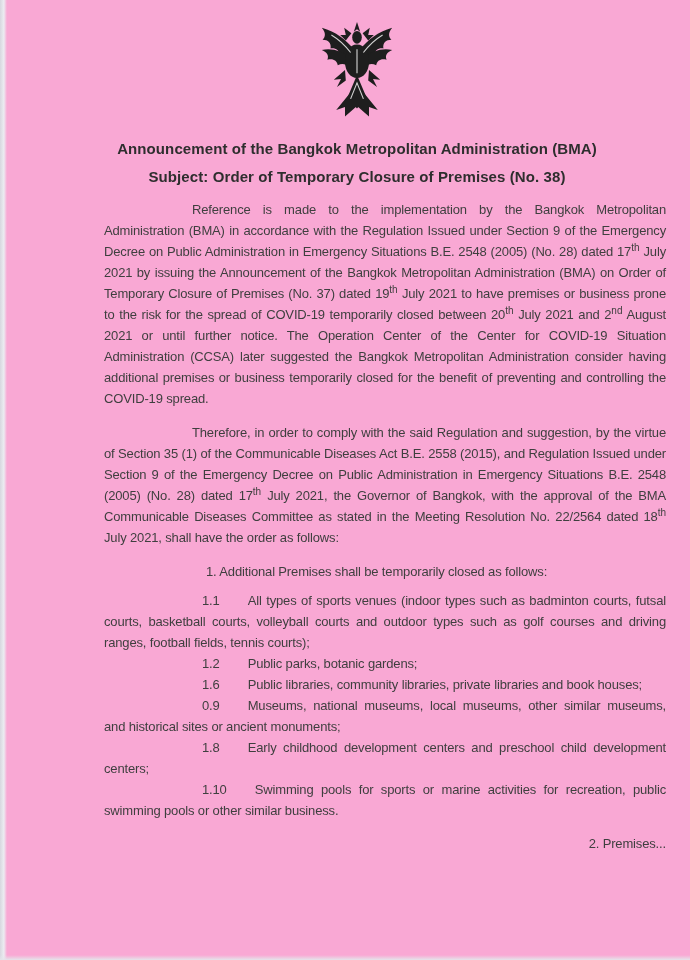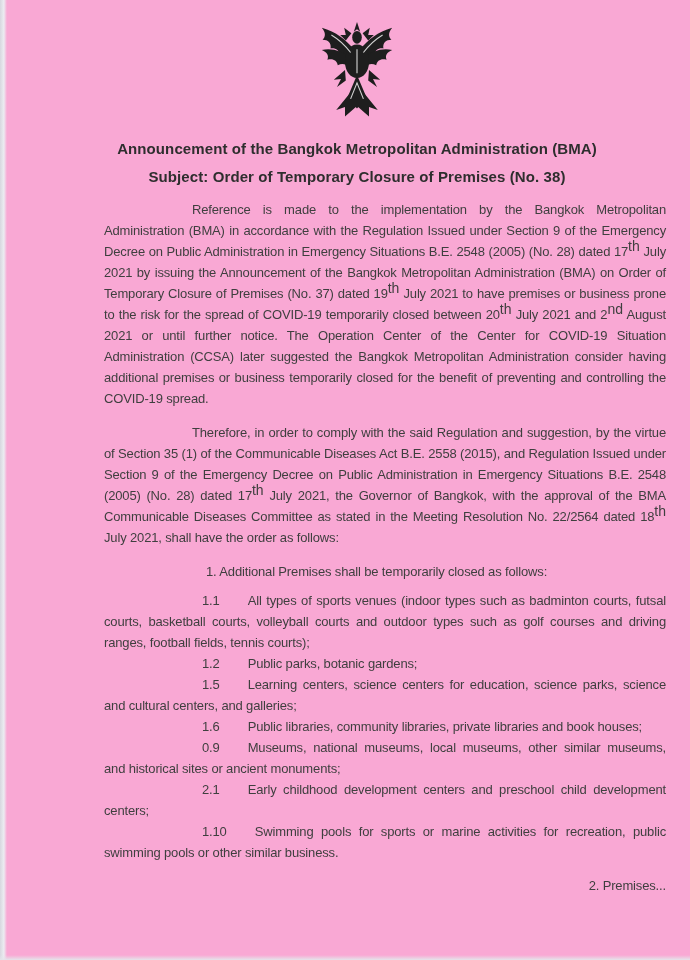--- a/index.html
+++ b/index.html
@@ -36,21 +36,21 @@
     margin: 13px 36px 0 92px;
     font-size: 13px;
     line-height: 21px;
     letter-spacing: -0.15px;
     text-align: justify;
   }
   .para { margin: 0 0 13px 0; text-indent: 88px; }
   .order-heading { margin: 8px; text-indent: 94px; }
   .item { margin: 0; text-indent: 98px; }
   .item .num { margin-right: 28px; }
-  sup.ord { font-size: 14px; line-height: 0; vertical-align: super; letter-spacing: 0; }
+  sup.ord { font-size: 10px; line-height: 0; vertical-align: super; letter-spacing: 0; }
   .continuation { margin: 12px 0 0 0; text-indent: 0; text-align: right; }
 </style>
 </head>
 <body>
 
 <div class="page">
   <div class="edge-left"></div>
   <div class="edge-right"></div>
   <div class="edge-bottom"></div>
 
@@ -83,21 +83,20 @@
   <h1 class="doc-title">Announcement of the Bangkok Metropolitan Administration (BMA)</h1>
   <h2 class="doc-subject">Subject: Order of Temporary Closure of Premises (No. 38)</h2>
 
   <div class="content">
     <p class="para"><span>Reference is made to the implementation by the Bangkok Metropolitan Administration (BMA) in accordance with the Regulation Issued under Section 9 of the Emergency Decree on Public Administration in Emergency Situations B.E. 2548 (2005) (No. 28) dated 17</span><sup class="ord">th</sup><span> July 2021 by issuing the Announcement of the Bangkok Metropolitan Administration (BMA) on Order of Temporary Closure of Premises (No. 37) dated 19</span><sup class="ord">th</sup><span> July 2021 to have premises or business prone to the risk for the spread of COVID-19 temporarily closed between 20</span><sup class="ord">th</sup><span> July 2021 and 2</span><sup class="ord">nd</sup><span> August 2021 or until further notice. The Operation Center of the Center for COVID-19 Situation Administration (CCSA) later suggested the Bangkok Metropolitan Administration consider having additional premises or business temporarily closed for the benefit of preventing and controlling the COVID-19 spread.</span></p>
     <p class="para"><span>Therefore, in order to comply with the said Regulation and suggestion, by the virtue of Section 35 (1) of the Communicable Diseases Act B.E. 2558 (2015), and Regulation Issued under Section 9 of the Emergency Decree on Public Administration in Emergency Situations B.E. 2548 (2005) (No. 28) dated 17</span><sup class="ord">th</sup><span> July 2021, the Governor of Bangkok, with the approval of the BMA Communicable Diseases Committee as stated in the Meeting Resolution No. 22/2564 dated 18</span><sup class="ord">th</sup><span> July 2021, shall have the order as follows:</span></p>
     <p class="order-heading">1. Additional Premises shall be temporarily closed as follows:</p>
     <div>
         <p class="item"><span class="num">1.1</span><span>All types of sports venues (indoor types such as badminton courts, futsal courts, basketball courts, volleyball courts and outdoor types such as golf courses and driving ranges, football fields, tennis courts);</span></p>
         <p class="item"><span class="num">1.2</span><span>Public parks, botanic gardens;</span></p>
-        <p class="item"><span class="num">1.5</span><span>Learning centers, science centers for education, science parks, science and cultural centers, and galleries;</span></p>
         <p class="item"><span class="num">1.6</span><span>Public libraries, community libraries, private libraries and book houses;</span></p>
         <p class="item"><span class="num">0.9</span><span>Museums, national museums, local museums, other similar museums, and historical sites or ancient monuments;</span></p>
-        <p class="item"><span class="num">2.1</span><span>Early childhood development centers and preschool child development centers;</span></p>
+        <p class="item"><span class="num">1.8</span><span>Early childhood development centers and preschool child development centers;</span></p>
         <p class="item"><span class="num">1.10</span><span>Swimming pools for sports or marine activities for recreation, public swimming pools or other similar business.</span></p>
       </div>
     <p class="continuation">2. Premises...</p>
   </div>
 </div>
 
 </body></html>

